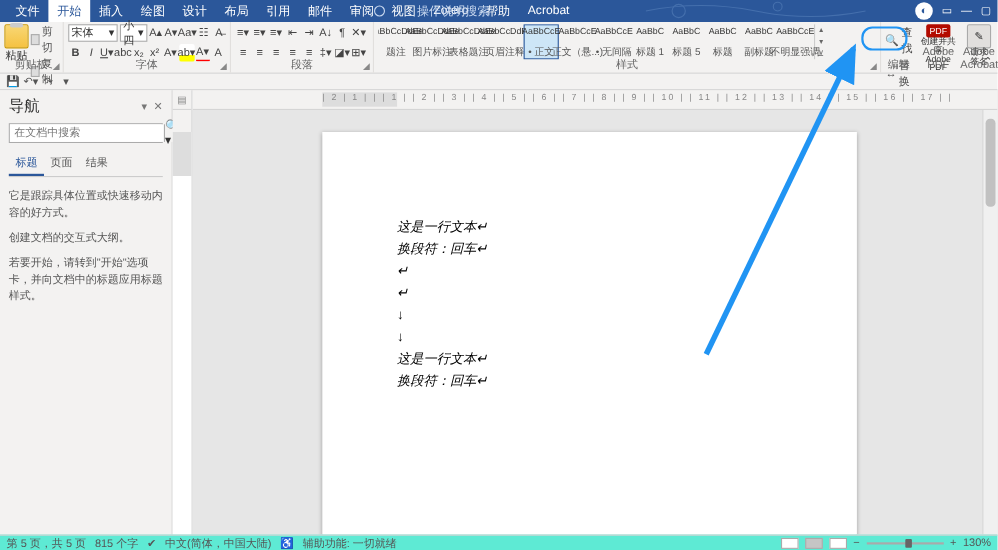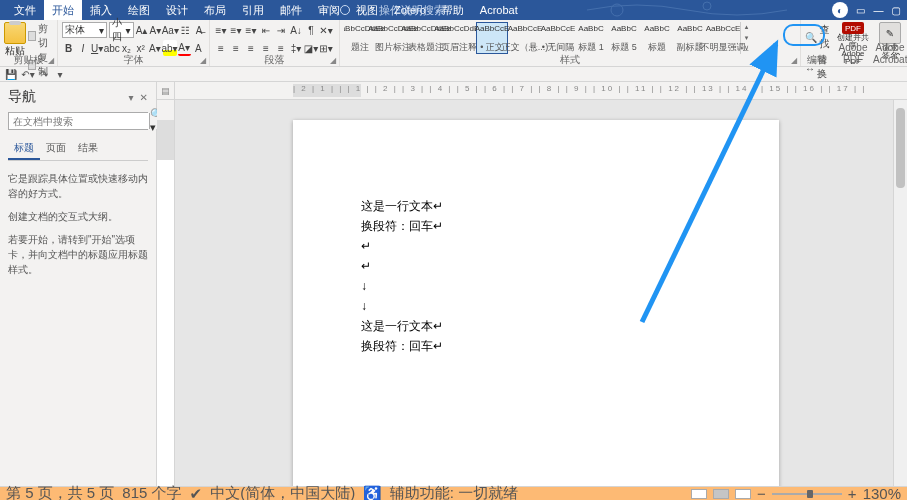--- a/index.html
+++ b/index.html
@@ -75,27 +75,27 @@
   .rulerV{width:18px;background:#f3f2f1;border-right:1px solid #d5d5d5;position:relative;}
   .rulerV .corner{height:18px;border-bottom:1px solid #d5d5d5;display:flex;align-items:center;justify-content:center;color:#888;font-size:9px;}
   .rulerV .scale{position:absolute;top:38px;bottom:0;left:0;right:0;background:#fff;}
   .rulerV .scale:before{content:'';position:absolute;left:0;right:0;top:0;height:40px;background:#ddd;}
   
   .doc { flex:1; position:relative; overflow:hidden; background:#e6e6e6;}
   .rulerH{position:absolute;left:0;right:0;top:0;height:18px;background:#f3f2f1;border-bottom:1px solid #d5d5d5;}
   .rulerH .scale{position:absolute;left:118px;right:40px;top:2px;bottom:2px;font-size:8px;color:#888;white-space:nowrap;letter-spacing:2px;overflow:hidden;}
   .rulerH .margin{position:absolute;top:2px;bottom:2px;background:#ddd;}
   .page{position:absolute;left:118px;top:38px;width:486px;height:620px;background:#fff;box-shadow:0 1px 4px rgba(0,0,0,.3);}
-  .page .content{position:absolute;left:68px;top:76px;right:60px;font-size:12px;color:#000;line-height:20px;font-family:SimSun,serif;}
+  .page .content{position:absolute;left:68px;top:76px;right:60px;font-size:12px;color:#000;line-height:20px;font-family:SimSun,serif;font-style:italic;}
   .page .content p{margin:0;}
   
   .scrollV{position:absolute;right:0;top:18px;bottom:0;width:14px;background:#f0f0f0;border-left:1px solid #d5d5d5;}
   .scrollV .thumb{position:absolute;left:2px;right:2px;top:8px;height:80px;background:#c1c1c1;border-radius:4px;}
   
-  .status{position:absolute;left:0;right:0;bottom:0;height:14px;background:#fdba74;border-top:1px solid #d5d5d5;display:flex;align-items:center;padding:0 6px;font-size:15px;color:#555;gap:8px;}
+  .status{position:absolute;left:0;right:0;bottom:0;height:14px;background:#5eead4;border-top:1px solid #d5d5d5;display:flex;align-items:center;padding:0 6px;font-size:10px;color:#555;gap:8px;}
   .status .right{margin-left:auto;display:flex;align-items:center;gap:6px;}
   .view-btn{width:16px;height:10px;border:1px solid #aaa;background:#fff;}
   .view-btn.act{background:#c5c5c5;}
   .zoom-slider{width:70px;height:2px;background:#aaa;position:relative;}
   .zoom-slider .h{position:absolute;left:50%;top:-3px;width:6px;height:8px;background:#666;border-radius:1px;}
   
   .arrow{position:absolute;pointer-events:none;z-index:50;}
   .highlight-oval{position:absolute;border:2px solid #2094f3;border-radius:10px;pointer-events:none;z-index:51;}
 </style>
 </head>

